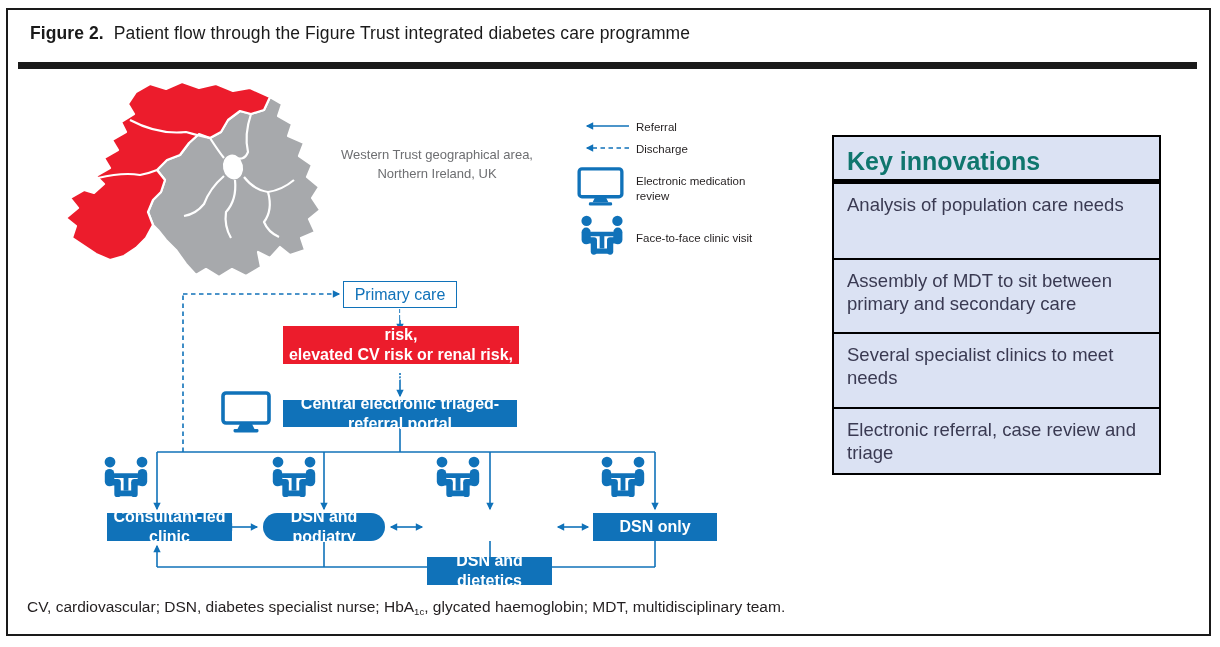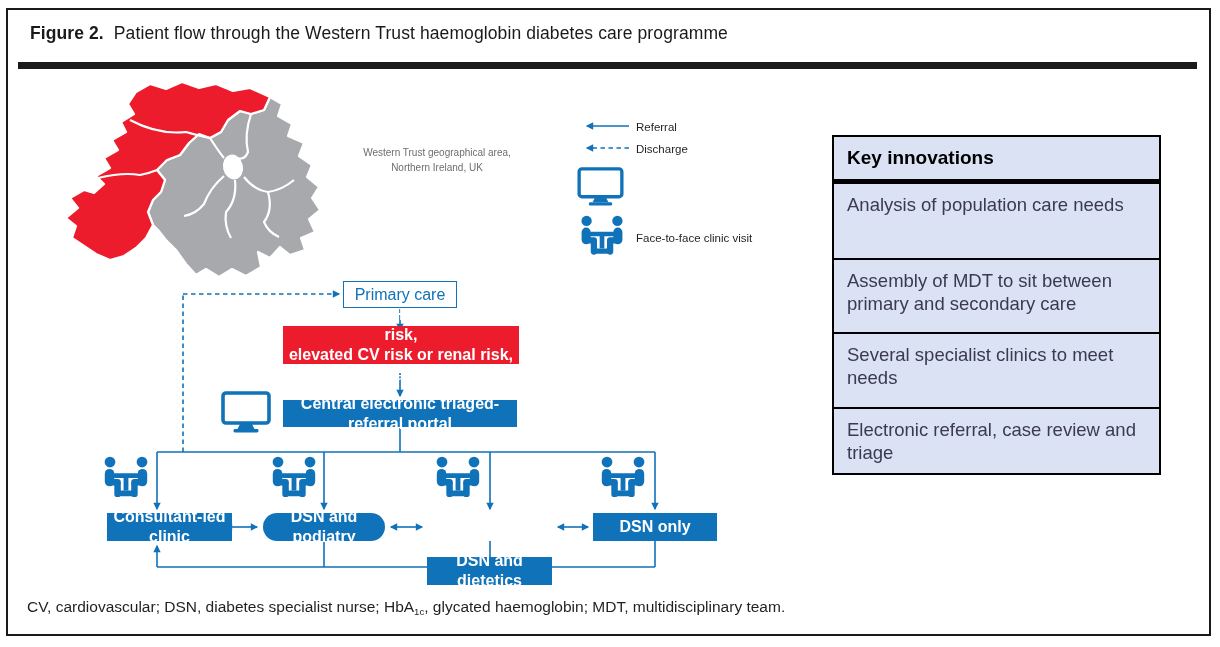--- a/index.html
+++ b/index.html
@@ -18,42 +18,42 @@
     font-size: 17.5px; color: #1a1a1a; letter-spacing: 0.1px;
   }
   .fig-title b { font-weight: 700; margin-right: 10px; }
   .title-rule {
     position: absolute; left: 18px; top: 62px; width: 1179px; height: 7px;
     background: #1a1a1a;
   }
   .abs { position: absolute; }
   .map-caption {
     position: absolute; left: 318px; top: 146px; width: 238px;
-    text-align: center; font-size: 10px; line-height: 1.45; color: #6d6e71;
+    text-align: center; font-size: 13px; line-height: 1.45; color: #6d6e71;
   }
   .legend-label {
     position: absolute; font-size: 11.5px; color: #231f20; line-height: 1.3;
   }
   
   .fbox {
     position: absolute; display: flex; align-items: center; justify-content: center;
     text-align: center; font-size: 16px; line-height: 1.25;
   }
   .fbox.outline { background: #fff; border: 1.5px solid #1072b9; color: #1072b9; font-weight: 400; }
   .fbox.blue { background: #1072b9; color: #fff; font-weight: 700; }
   .fbox.red { background: #ec1c2c; color: #fff; font-weight: 700; }
   sub.small { font-size: 0.62em; vertical-align: -0.3em; line-height: 0; }
   
   .innov {
     position: absolute; left: 832px; top: 135px; width: 329px;
     background: #dbe2f3; border: 2.5px solid #000;
   }
   .innov-header {
     height: 45px; padding: 10px 14px 0 13px;
-    font-size: 19px; font-weight: 700; color: #000000;
+    font-size: 25px; font-weight: 700; color: #0f766e;
     border-bottom: 3px solid #000;
   }
   .innov-row {
     padding: 9px 13px 0 13px; font-size: 18.5px; color: #3a3a52; line-height: 1.27;
     border-top: 2px solid #000;
   }
   .innov-row:first-of-type { border-top: none; }
   .r1 { height: 76px; } .r2 { height: 74px; } .r3 { height: 75px; } .r4 { height: 66px; }
   .footnote {
     position: absolute; left: 27px; top: 598px;
@@ -85,21 +85,21 @@
         <rect x="2" y="2" width="46" height="30" rx="3" fill="#ffffff" stroke="#1072b9" stroke-width="3.6"></rect>
         <path d="M19.5,32 L30.5,32 L33.5,38 L16.5,38 Z" fill="#1072b9"></path>
         <rect x="12.5" y="38" width="25" height="3.4" rx="1.4" fill="#1072b9"></rect>
       </g>
     </defs>
   </svg>
 
   <div class="frame"></div>
 
   <div class="fig-title">
-    <b>Figure 2.</b><span>Patient flow through the Western Trust haemoglobin diabetes care programme</span>
+    <b>Figure 2.</b><span>Patient flow through the Figure Trust integrated diabetes care programme</span>
   </div>
   <div class="title-rule"></div>
 
   <svg class="abs" style="left:58px; top:80px;" width="268" height="210" viewBox="0 0 268 210">
     <g stroke="#ffffff" stroke-width="2.2" stroke-linejoin="round">
 
       <path fill="#a7a9ac" d="M212,17 L224,24 L220,36 L234,44 L230,56 L246,63 L241,76 L254,85 L249,97 L261,107
         L254,118 L262,130 L251,139 L257,152 L243,158 L247,170 L232,175 L222,167 L212,178 L200,172
         L203,187 L188,196 L174,189 L161,197 L148,189 L138,195 L128,184 L118,170 L108,160 L100,150
         L95,145 L90,132 L95,120 L103,112 L107,100 L99,90 L109,80 L122,75 L131,63 L141,54 L152,58
@@ -164,20 +164,21 @@
       <path d="M629,126 H587" marker-end="url(#ah)"></path>
       <path d="M629,148 H587" stroke-dasharray="4.5 3.5" marker-end="url(#ah)"></path>
     </g>
   </svg>
 
   <div class="legend-label" style="left:636px; top:120px;">Referral</div>
   <div class="legend-label" style="left:636px; top:142px;">Discharge</div>
   <svg class="abs" style="left:577px; top:167px;" width="47" height="39" viewBox="0 0 50 42">
       <use href="#icon-monitor"></use>
     </svg>
+  <div class="legend-label" style="left:636px; top:174px; width:118px;">Electronic medication review</div>
   <svg class="abs" style="left:577px; top:215px;" width="50" height="43.5" viewBox="0 0 60 52">
       <use href="#icon-f2f"></use>
     </svg>
   <div class="legend-label" style="left:636px; top:231px;">Face-to-face clinic visit</div>
 
   <div class="fbox outline" style="left:343px; top:281px; width:114px; height:27px;">
     <span>Primary care</span>
   </div>
 
   <div class="fbox red" style="left:283px; top:326px; width:236px; height:38px;">

